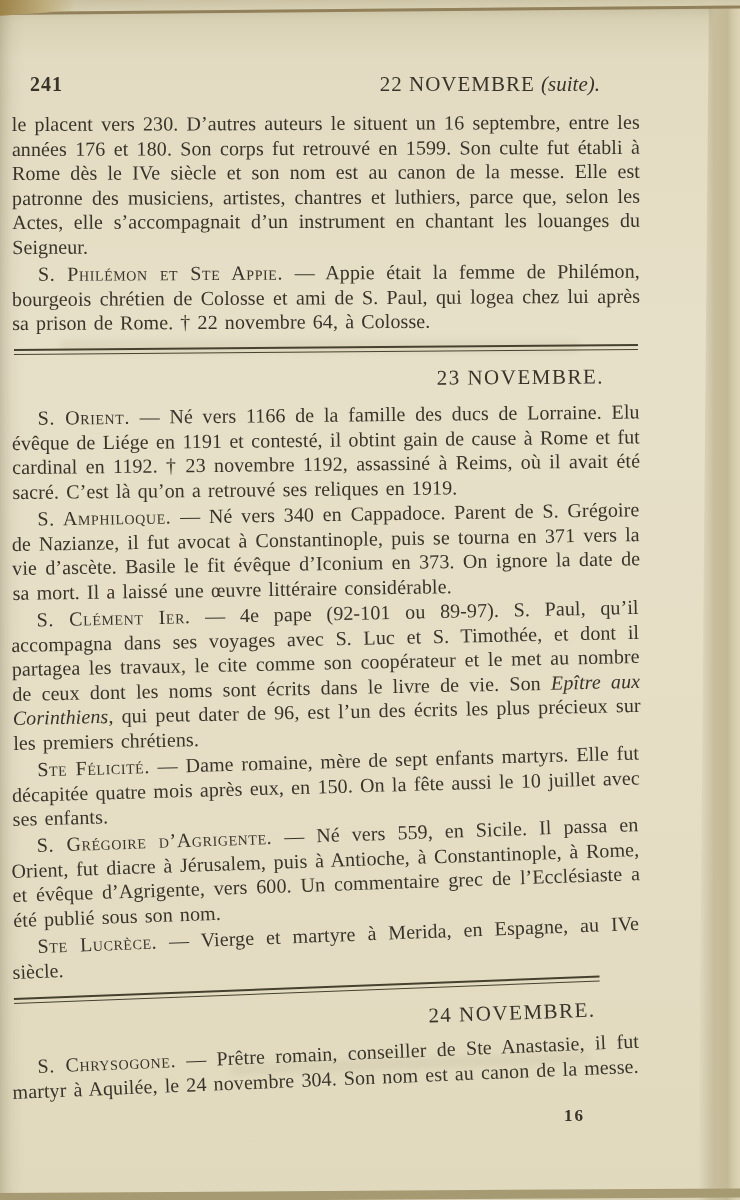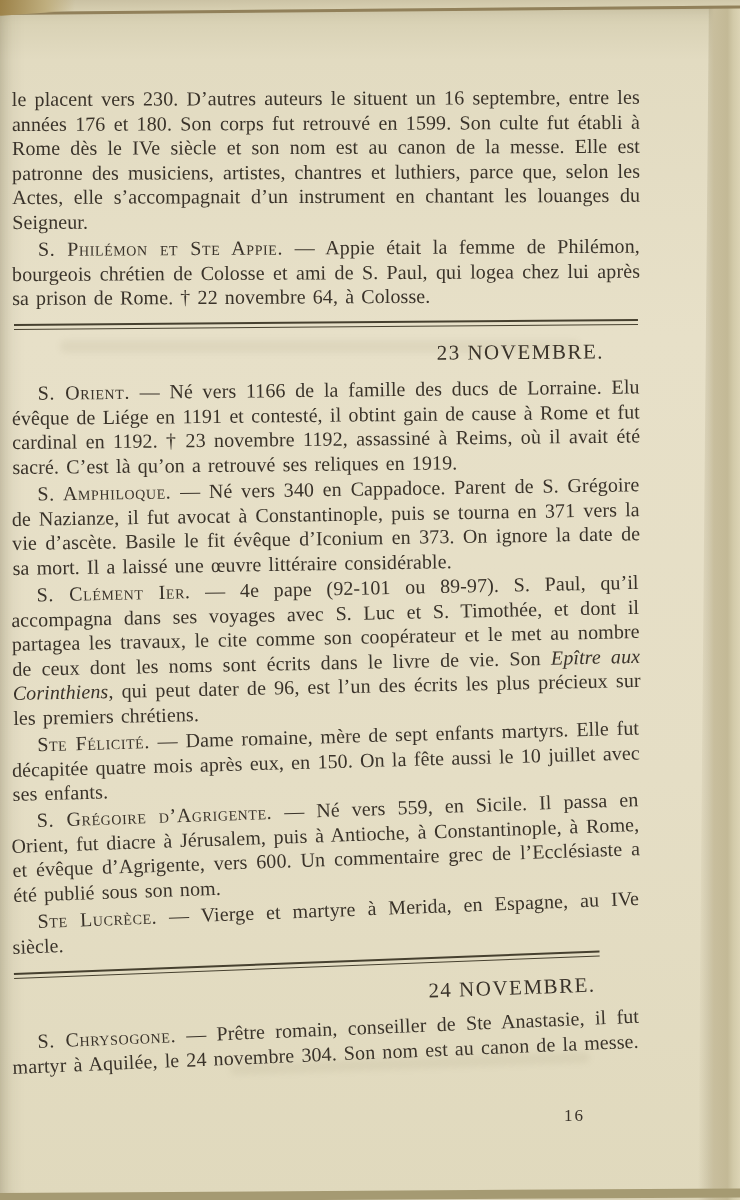--- a/index.html
+++ b/index.html
@@ -65,41 +65,45 @@
   
   .r02{transform:rotate(-0.2deg)} .r03{transform:rotate(-0.3deg)}
   .r04{transform:rotate(-0.45deg)} .r06{transform:rotate(-0.6deg)}
   .r09{transform:rotate(-0.9deg)} .r12{transform:rotate(-1.2deg)}
   .r16{transform:rotate(-1.6deg)} .r20{transform:rotate(-2deg)}
   .r22{transform:rotate(-2.2deg)} .r24{transform:rotate(-2.4deg)}
   .r02,.r03,.r04,.r06,.r09,.r12,.r16,.r20,.r22,.r24 { transform-origin:0 50%; }
 
   .folio-bottom {
     position:absolute; left:564px; top:1106px; z-index:5;
-    font-weight:normal; font-size:17px; color:#3a332a; letter-spacing:2px;
+    font-weight:bold; font-size:17px; color:#3a332a; letter-spacing:2px;
   }
   .watermark {
     position:absolute; left:296px; top:988px; z-index:10;
     font-family:"Liberation Sans","DejaVu Sans",sans-serif;
     font-size:52px; color:#1c4af0; white-space:nowrap;
   }
 </style>
 </head>
 <body>
 
 <div class="photo">
   <div class="top-strip"></div>
   <div class="corner-tl"></div>
   <div class="right-edge"></div>
   <div class="bottom-edge"></div>
   <div class="ghost ghost1"></div>
   <div class="ghost ghost2"></div>
 
   <div class="page-content">
 
+    <div class="header-row">
+      <span class="folio">241</span>
+      <span class="running-title"><span>22 NOVEMBRE </span><span class="it">(suite).</span></span>
+    </div>
 
     <p class="body first r02">le placent vers 230. D’autres auteurs le situent un 16 septembre, entre les années 176 et 180. Son corps fut retrouvé en 1599. Son culte fut établi à Rome dès le IVe siècle et son nom est au canon de la messe. Elle est patronne des musiciens, artistes, chantres et luthiers, parce que, selon les Actes, elle s’accompagnait d’un instrument en chantant les louanges du Seigneur.</p>
 
     <p class="body r03">
       <span class="lead">S. Philémon et Ste Appie.</span>
       <span>— Appie était la femme de Philémon, bourgeois chrétien de Colosse et ami de S. Paul, qui logea chez lui après sa prison de Rome. † 22 novembre 64, à Colosse.</span>
     </p>
 
     <div class="rule r04"></div>
 

